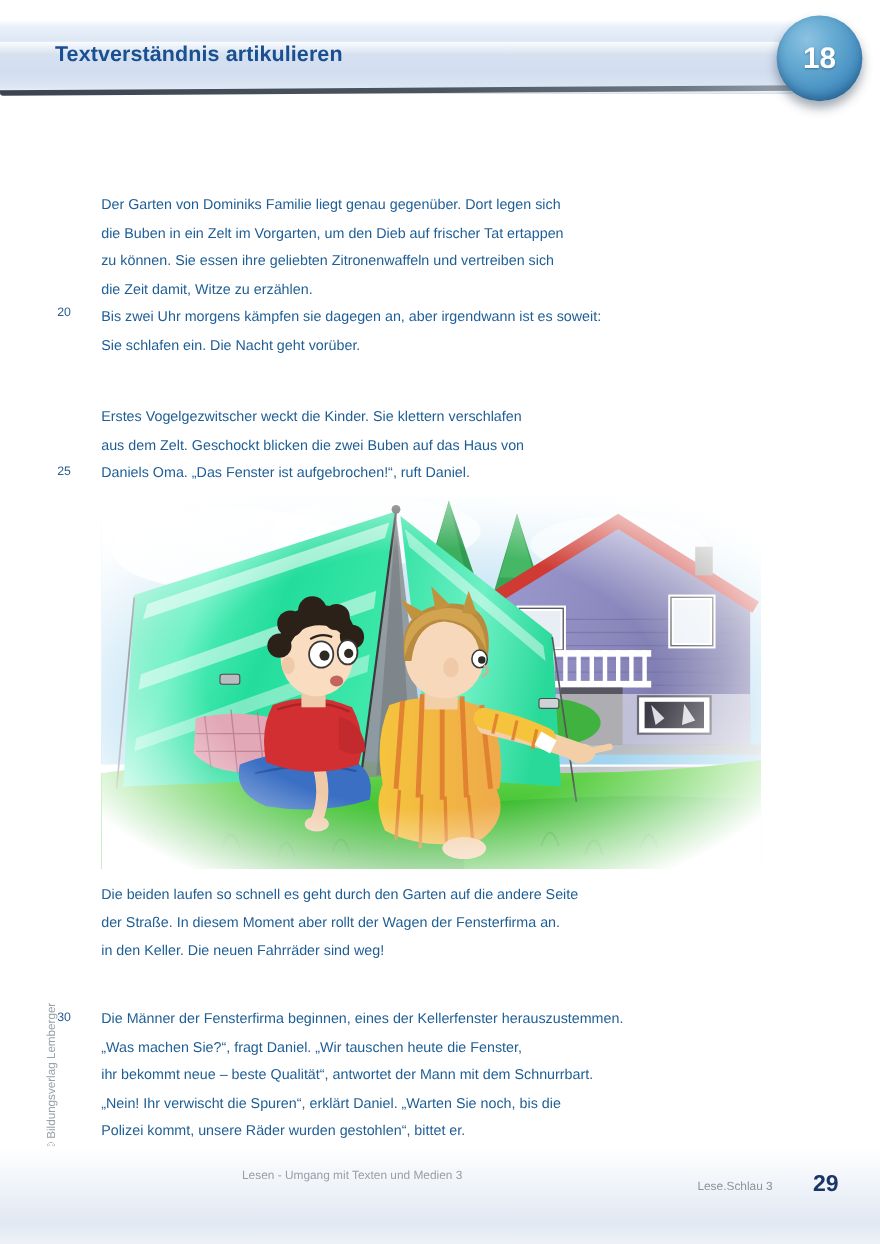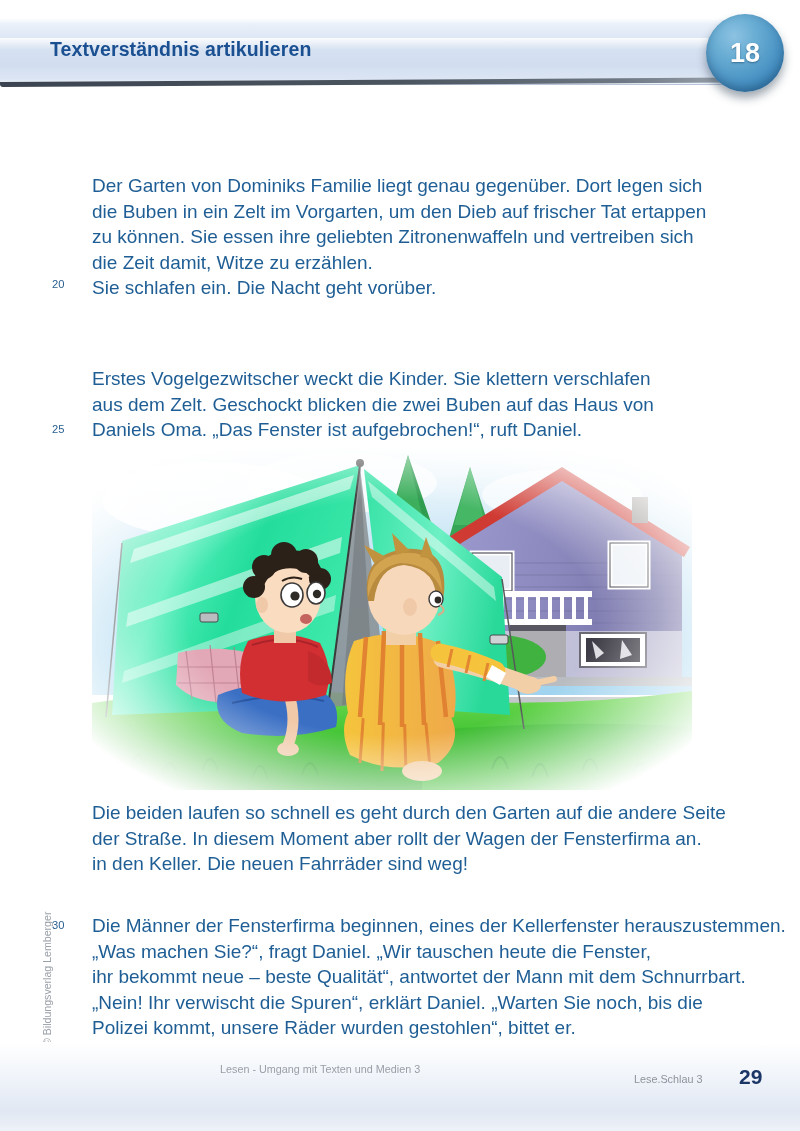--- a/index.html
+++ b/index.html
@@ -87,21 +87,21 @@
     color: #ffffff;
     font-size: 27px;
     font-weight: bold;
     text-shadow: 0 1px 2px rgba(0,40,70,0.45);
   }
 
   
   .text-block {
     position: absolute;
     color: #1f5e95;
-    font-size: 19px;
+    font-size: 13px;
     line-height: 25.6px;
     white-space: nowrap;
   }
   .text-line {
     height: 25.6px;
   }
   .linenum {
     position: absolute;
     left: 52px;
     color: #2a5f90;
@@ -200,20 +200,21 @@
 
   <div class="linenum" id="lnum20">20</div>
   <div class="linenum" id="lnum25">25</div>
   <div class="linenum" id="lnum30">30</div>
 
   <div class="text-block" id="para1">
       <div class="text-line">Der Garten von Dominiks Familie liegt genau gegenüber. Dort legen sich</div>
       <div class="text-line">die Buben in ein Zelt im Vorgarten, um den Dieb auf frischer Tat ertappen</div>
       <div class="text-line">zu können. Sie essen ihre geliebten Zitronenwaffeln und vertreiben sich</div>
       <div class="text-line">die Zeit damit, Witze zu erzählen.</div>
+      <div class="text-line">Bis zwei Uhr morgens kämpfen sie dagegen an, aber irgendwann ist es soweit:</div>
       <div class="text-line">Sie schlafen ein. Die Nacht geht vorüber.</div>
     </div>
   <div class="text-block" id="para2">
       <div class="text-line">Erstes Vogelgezwitscher weckt die Kinder. Sie klettern verschlafen</div>
       <div class="text-line">aus dem Zelt. Geschockt blicken die zwei Buben auf das Haus von</div>
       <div class="text-line">Daniels Oma. „Das Fenster ist aufgebrochen!“, ruft Daniel.</div>
     </div>
   <div class="text-block" id="para3">
       <div class="text-line">Die beiden laufen so schnell es geht durch den Garten auf die andere Seite</div>
       <div class="text-line">der Straße. In diesem Moment aber rollt der Wagen der Fensterfirma an.</div>

